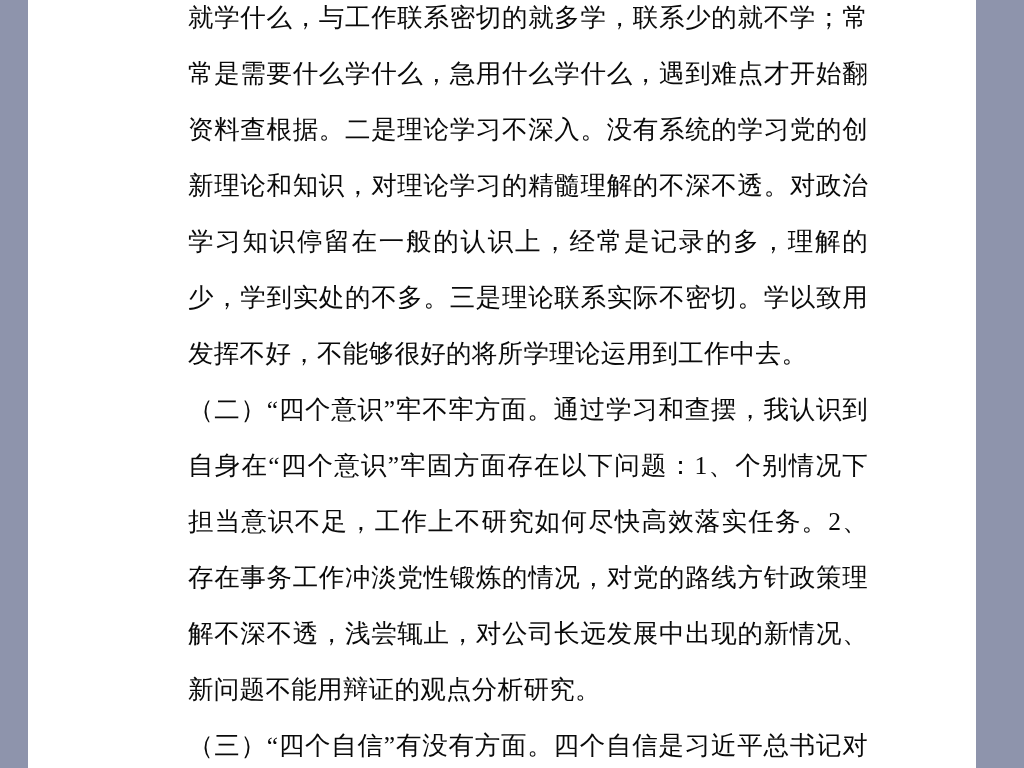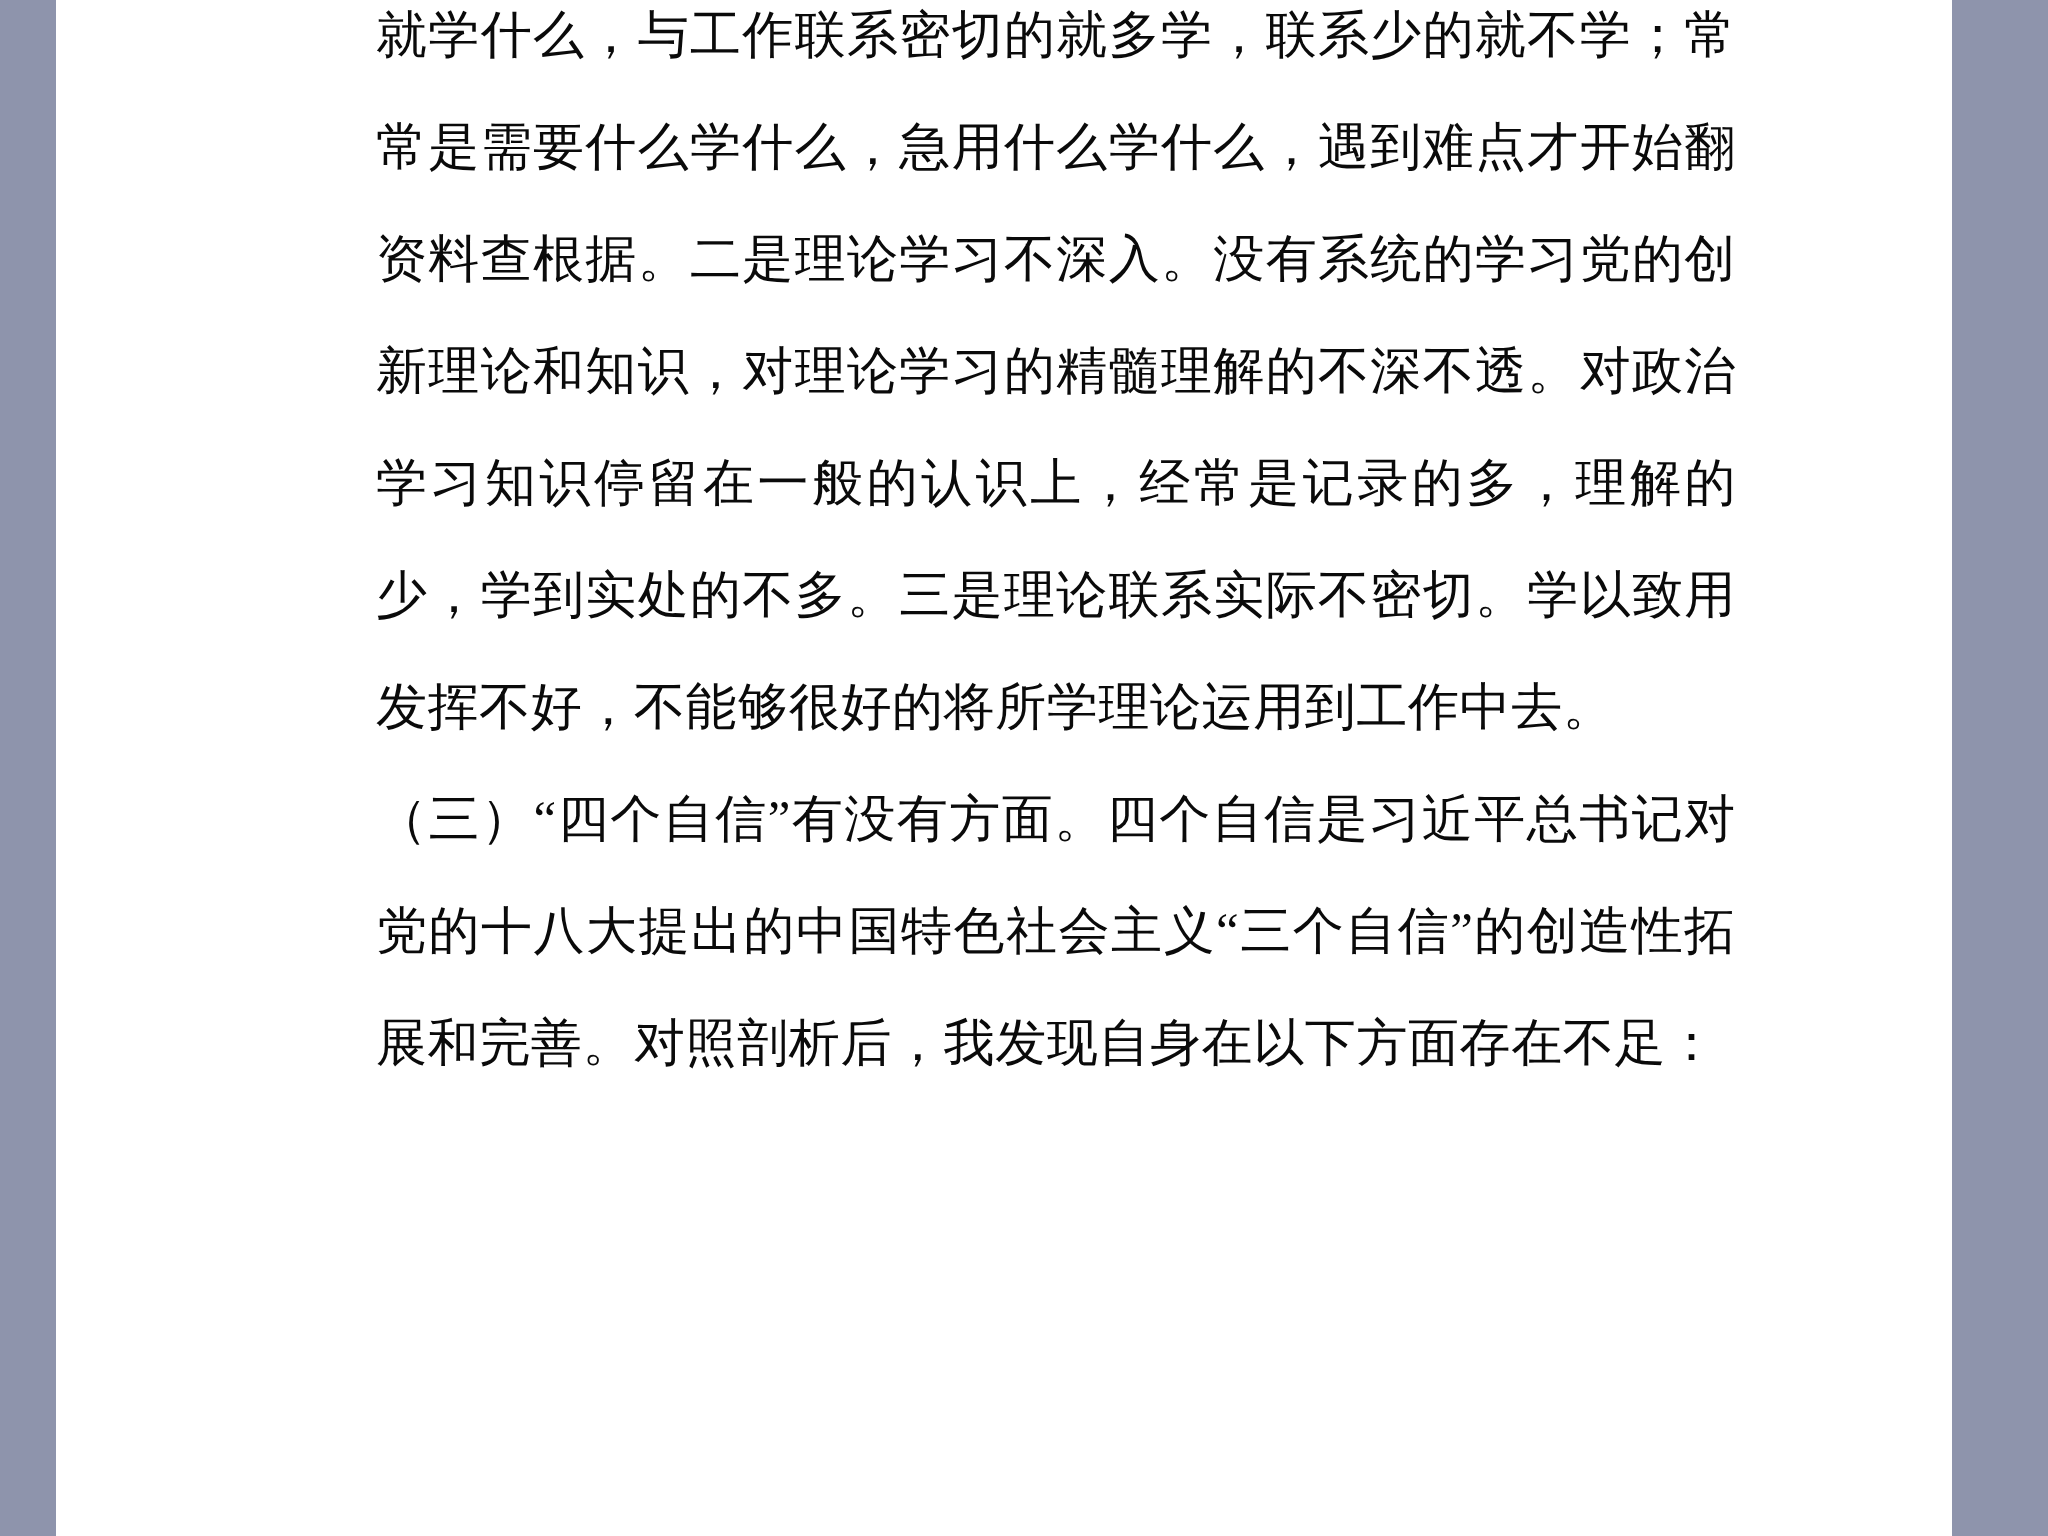--- a/index.html
+++ b/index.html
@@ -95,20 +95,21 @@
 
 <div class="viewer">
 
   <div class="gutter-left"></div>
   <div class="page-shadow"></div>
   <div class="page-edge-left"></div>
 
   <div class="page">
     <div class="doc-body">
       <p class="para indent">就学什么，与工作联系密切的就多学，联系少的就不学；常常是需要什么学什么，急用什么学什么，遇到难点才开始翻资料查根据。二是理论学习不深入。没有系统的学习党的创新理论和知识，对理论学习的精髓理解的不深不透。对政治学习知识停留在一般的认识上，经常是记录的多，理解的少，学到实处的不多。三是理论联系实际不密切。学以致用发挥不好，不能够很好的将所学理论运用到工作中去。</p>
+      <p class="para indent">（二）“四个意识”牢不牢方面。通过学习和查摆，我认识到自身在“四个意识”牢固方面存在以下问题：1、个别情况下担当意识不足，工作上不研究如何尽快高效落实任务。2、存在事务工作冲淡党性锻炼的情况，对党的路线方针政策理解不深不透，浅尝辄止，对公司长远发展中出现的新情况、新问题不能用辩证的观点分析研究。</p>
       <p class="para indent">（三）“四个自信”有没有方面。四个自信是习近平总书记对党的十八大提出的中国特色社会主义“三个自信”的创造性拓展和完善。对照剖析后，我发现自身在以下方面存在不足：</p>
     </div>
   </div>
 
   <div class="divider-right"></div>
   <div class="gutter-right"></div>
 
 </div>
 
 </body></html>

